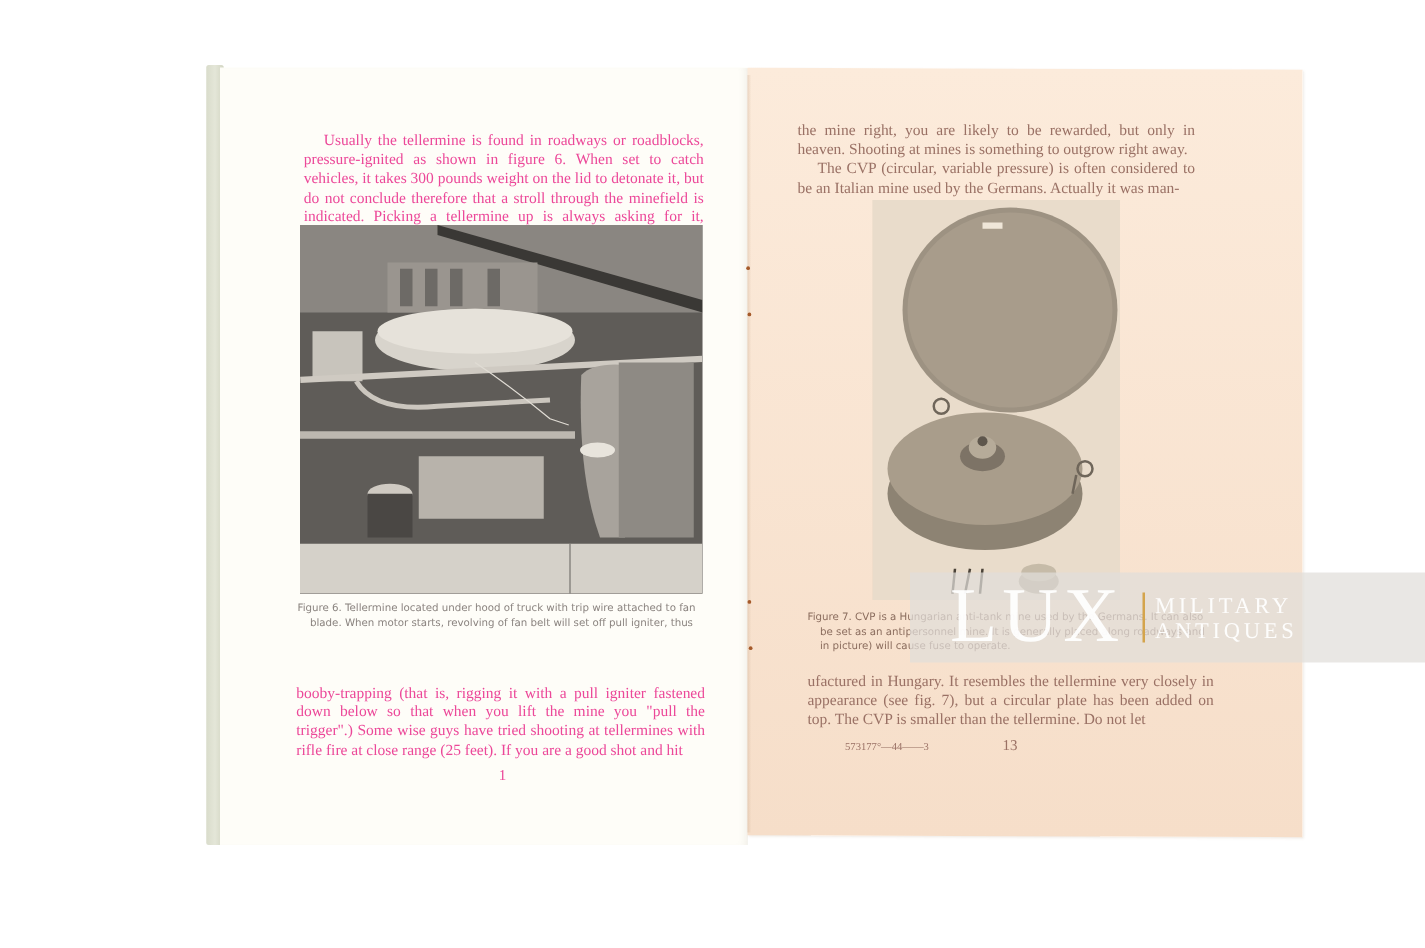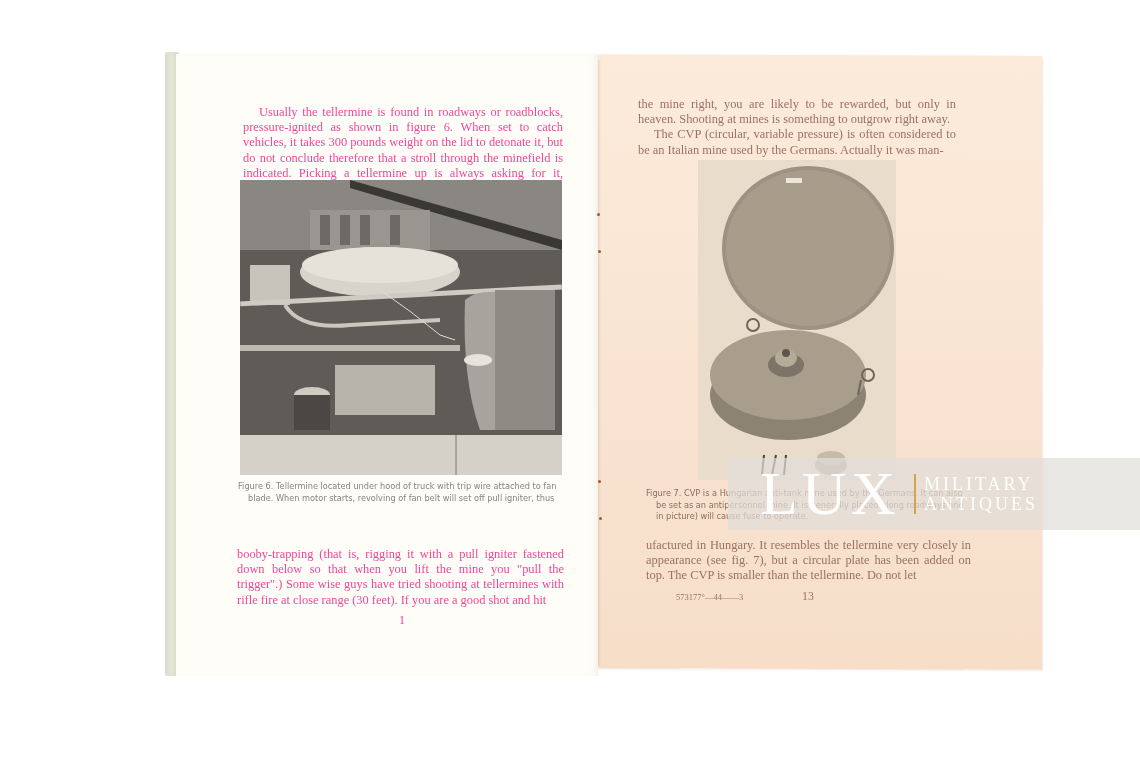--- a/index.html
+++ b/index.html
@@ -113,21 +113,21 @@
     <path d="M140 110 Q170 130 200 155 L215 160" stroke="#e0dcd4" stroke-width="1" fill="none"></path>
   </svg>
 </div>
 
 <div class="caption left-caption" style="left:238px; top:481px; width:330px;">
   <span>Figure 6. Tellermine located under hood of truck with trip wire attached to fan</span>
   <span class="hang">blade. When motor starts, revolving of fan belt will set off pull igniter, thus</span>
 </div>
 
 <div class="body-text left-text" style="left:237px; top:528px; width:327px;">
-  <p>booby-trapping (that is, rigging it with a pull igniter fastened down below so that when you lift the mine you "pull the trigger".) Some wise guys have tried shooting at tellermines with rifle fire at close range (30 feet). If you are a good shot and hit</p>
+  <p>booby-trapping (that is, rigging it with a pull igniter fastened down below so that when you lift the mine you "pull the trigger".) Some wise guys have tried shooting at tellermines with rifle fire at close range (25 feet). If you are a good shot and hit</p>
 </div>
 
 <div class="folio left-text" style="left:399px; top:594px;">1</div>
 
 <div class="right-page"></div>
 <div class="left-edge-shadow"></div>
 <div class="staple" style="left:597px; top:213px;"></div>
 <div class="staple" style="left:598px; top:250px;"></div>
 <div class="staple" style="left:598px; top:480px;"></div>
 <div class="staple" style="left:599px; top:517px;"></div>

